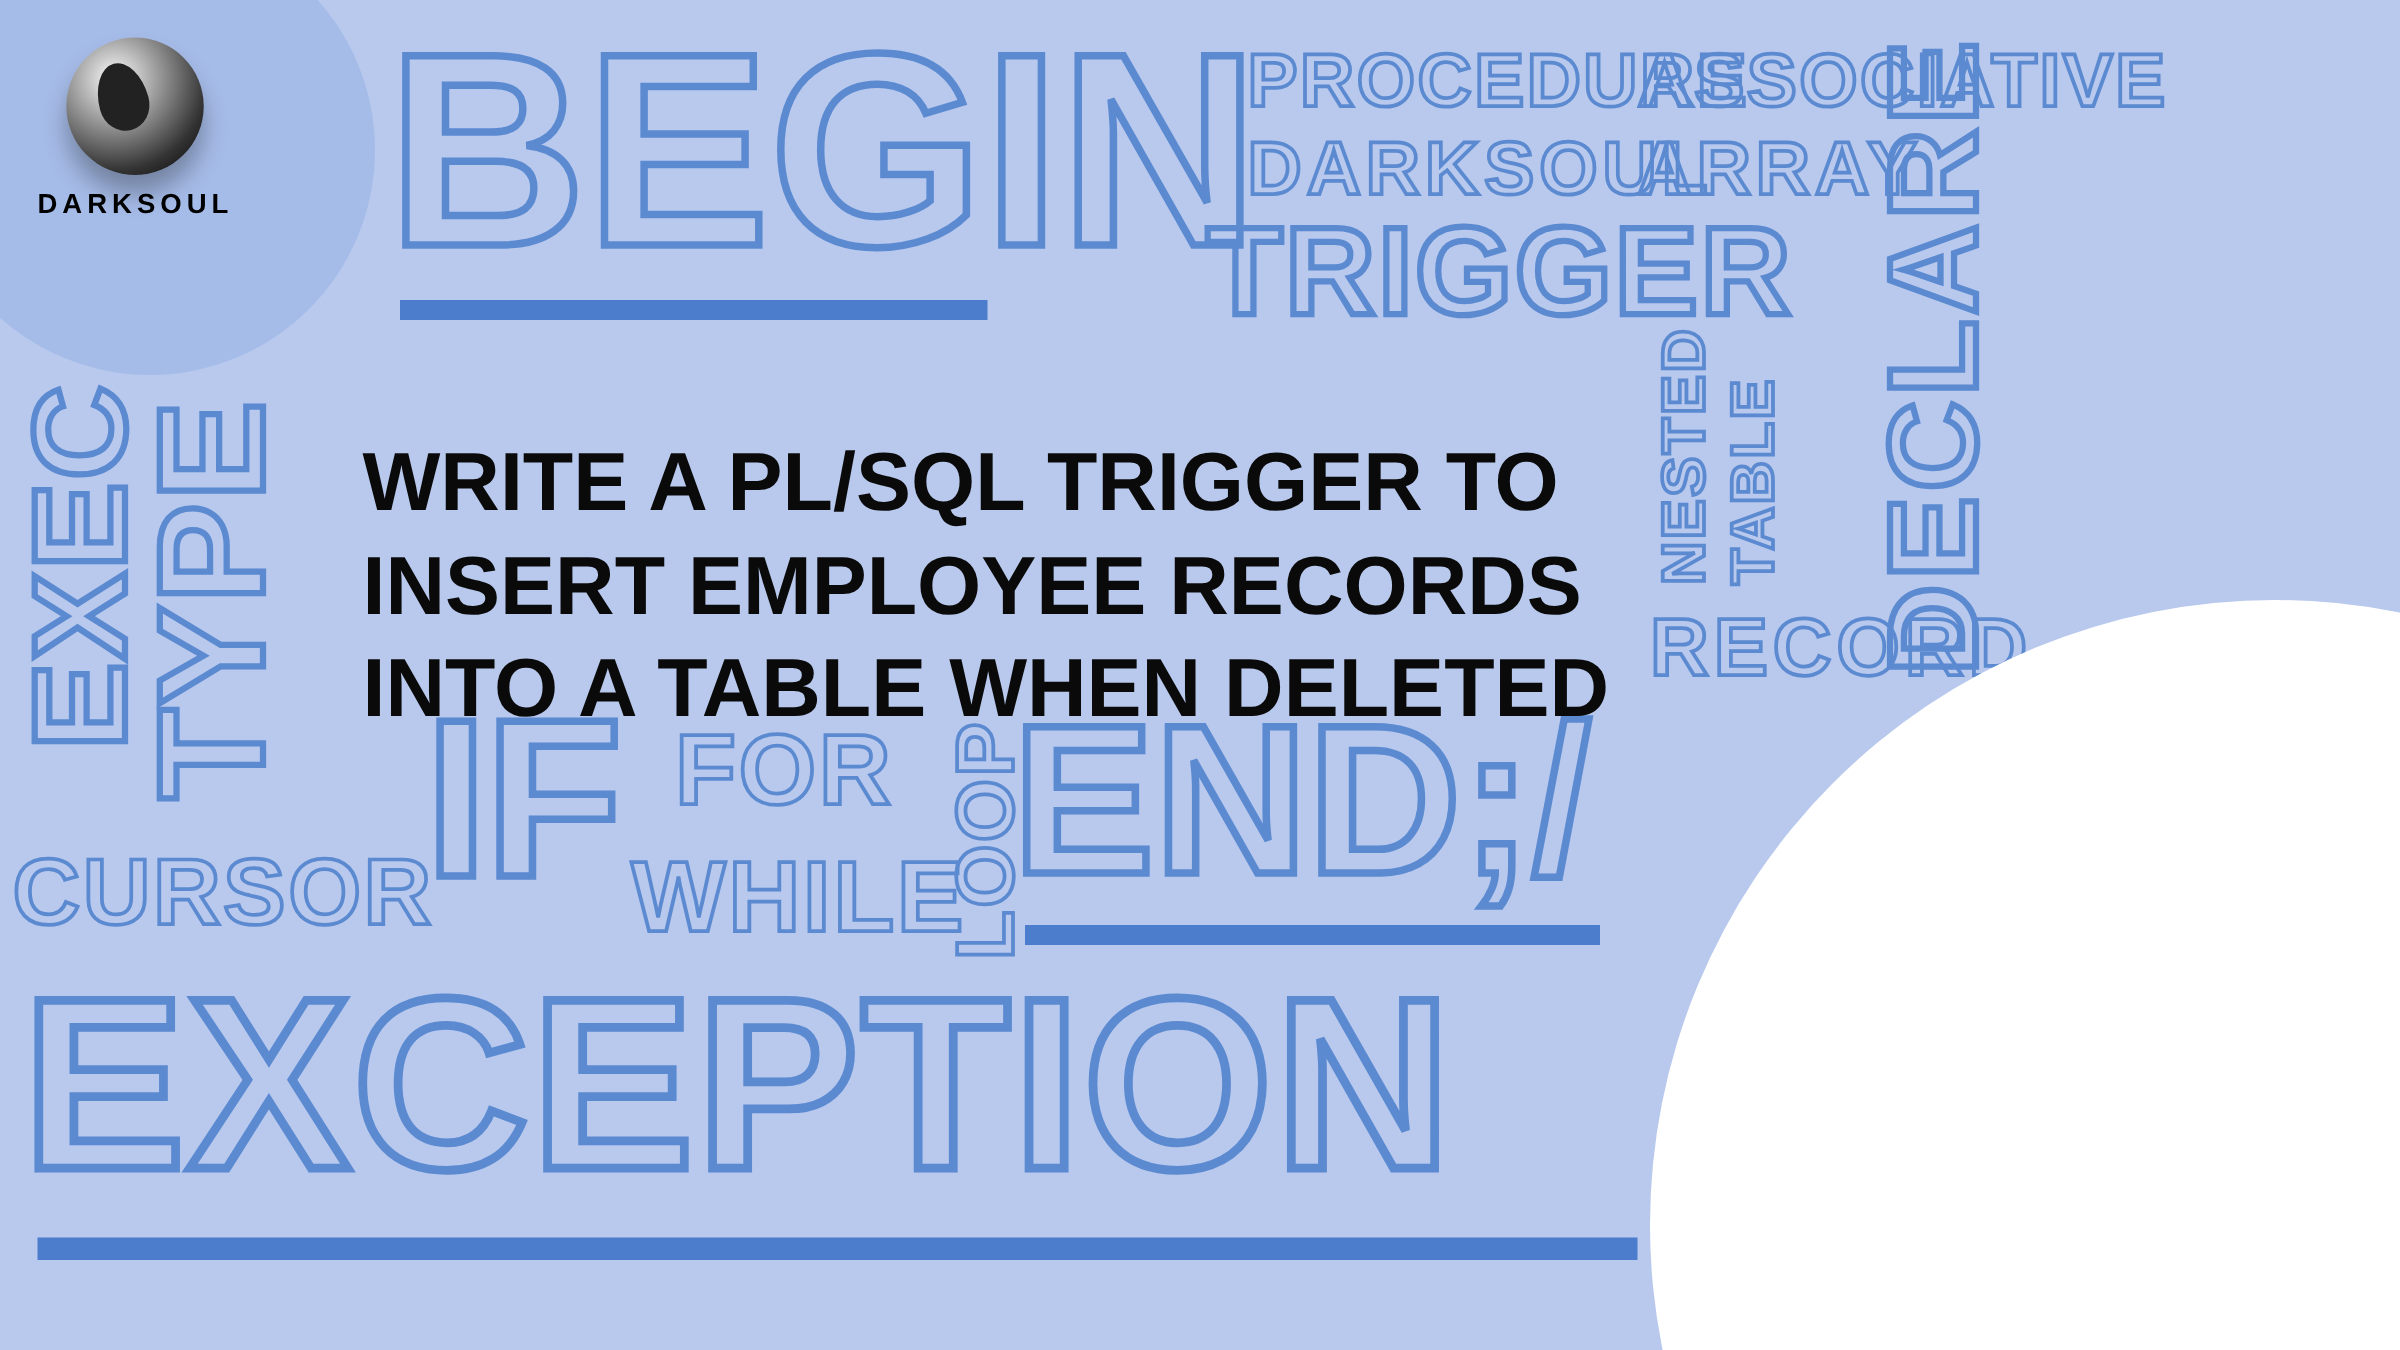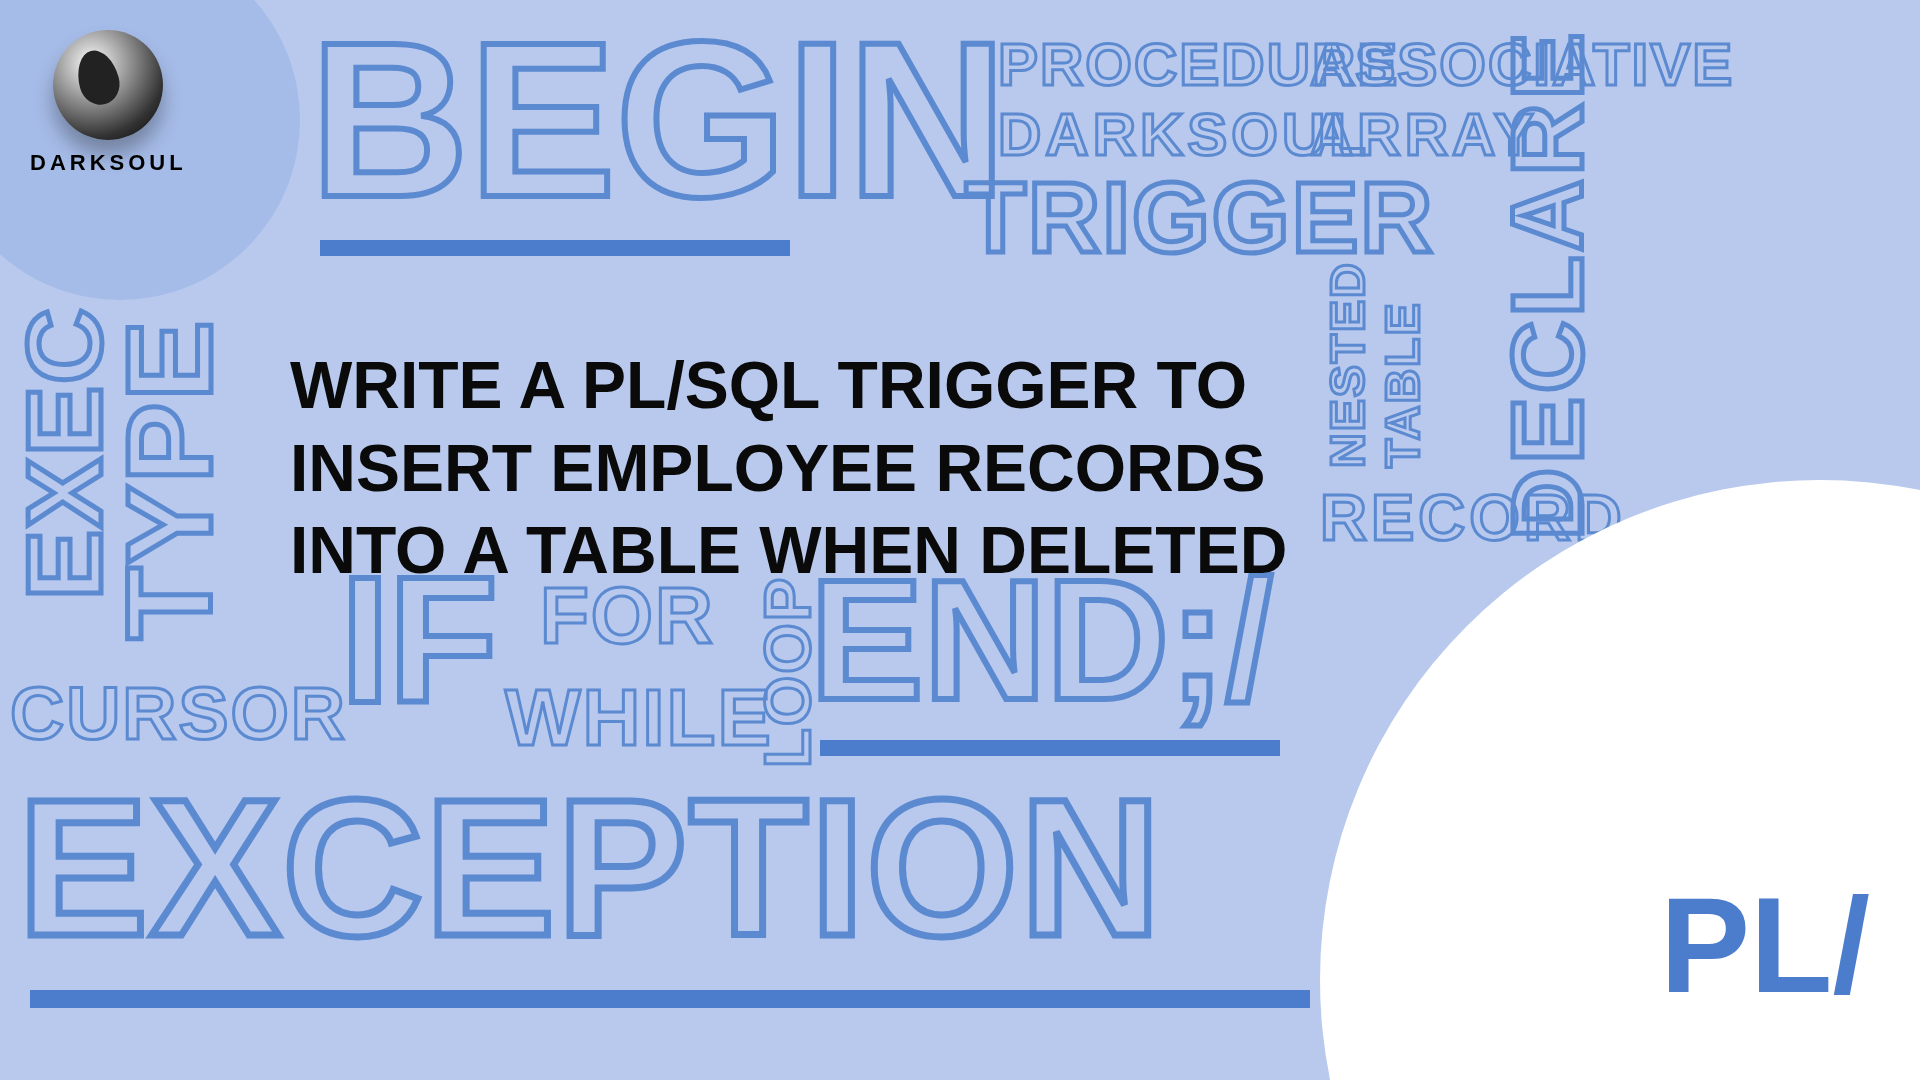--- a/index.html
+++ b/index.html
@@ -280,14 +280,13 @@
 <div class="outline-word end-word">END;/</div>
 <div class="end-underline"></div>
 
 <div class="outline-word exception">EXCEPTION</div>
 <div class="exception-underline"></div>
 
 <div class="main-title">WRITE A PL/SQL TRIGGER TO INSERT EMPLOYEE RECORDS INTO A TABLE WHEN DELETED</div>
 
 <div class="corner-circle"></div>
 <div class="plsql">
-  <div>PL/</div>
 </div>
 
 </body></html>

